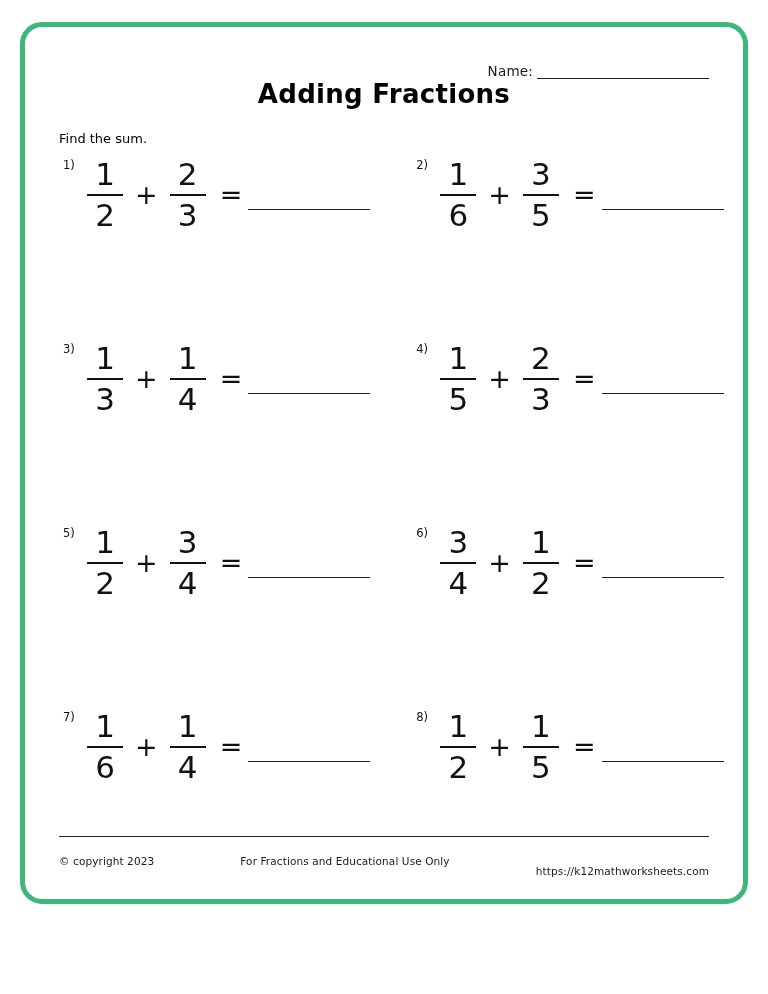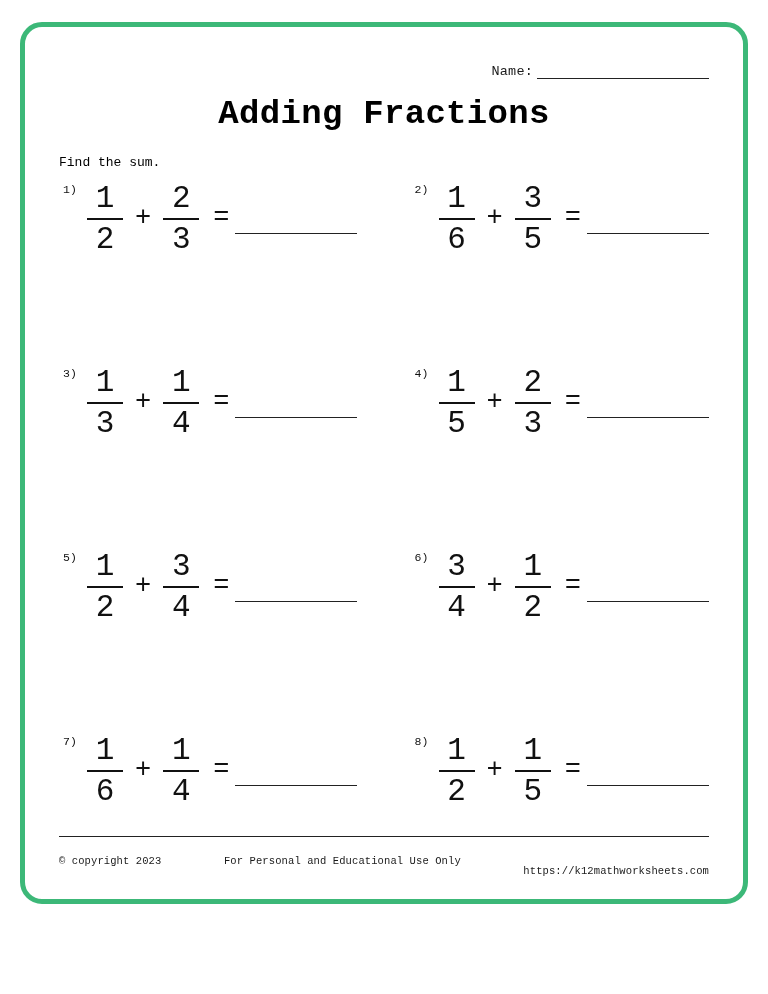--- a/index.html
+++ b/index.html
@@ -12,21 +12,20 @@
     background: #ffffff;
     font-family: "DejaVu Sans", sans-serif;
     color: #111111;
   }
   .page {
     position: relative;
     width: 768px;
     height: 926px;
     box-sizing: border-box;
     padding: 22px 20px;
-    font-family: Liberation Mono, monospace;
   }
   .sheet {
     position: relative;
     box-sizing: border-box;
     width: 100%;
     height: 100%;
     border: 5px solid #3cb878;
     border-radius: 22px;
     background: #ffffff;
     padding: 26px 34px 10px 34px;
@@ -48,24 +47,23 @@
     display: inline-block;
     width: 172px;
     margin-left: 4px;
     border-bottom: 1.4px solid #222;
     height: 14px;
   }
 
   
   .title {
     text-align: center;
-    font-size: 34px;
+    font-size: 26px;
     font-weight: bold;
     letter-spacing: 0.3px;
-    margin-top: 16px;
     color: #000;
   }
 
   
   .instruction {
     margin-top: 22px;
     font-size: 13px;
     color: #000000;
   }
 
@@ -334,19 +332,19 @@
         </div>
         <span class="answer-blank"></span>
       </div>
 
     </div>
 
     <div class="footer">
       <div class="footer-rule"></div>
       <div class="footer-row">
         <span>© copyright 2023</span>
-        <span class="footer-center">For Personal and Educational Use Only</span>
+        <span class="footer-center">For Fractions and Educational Use Only</span>
         <span class="footer-right">https://k12mathworksheets.com</span>
       </div>
     </div>
 
   </div>
 </div>
 
 </body></html>

